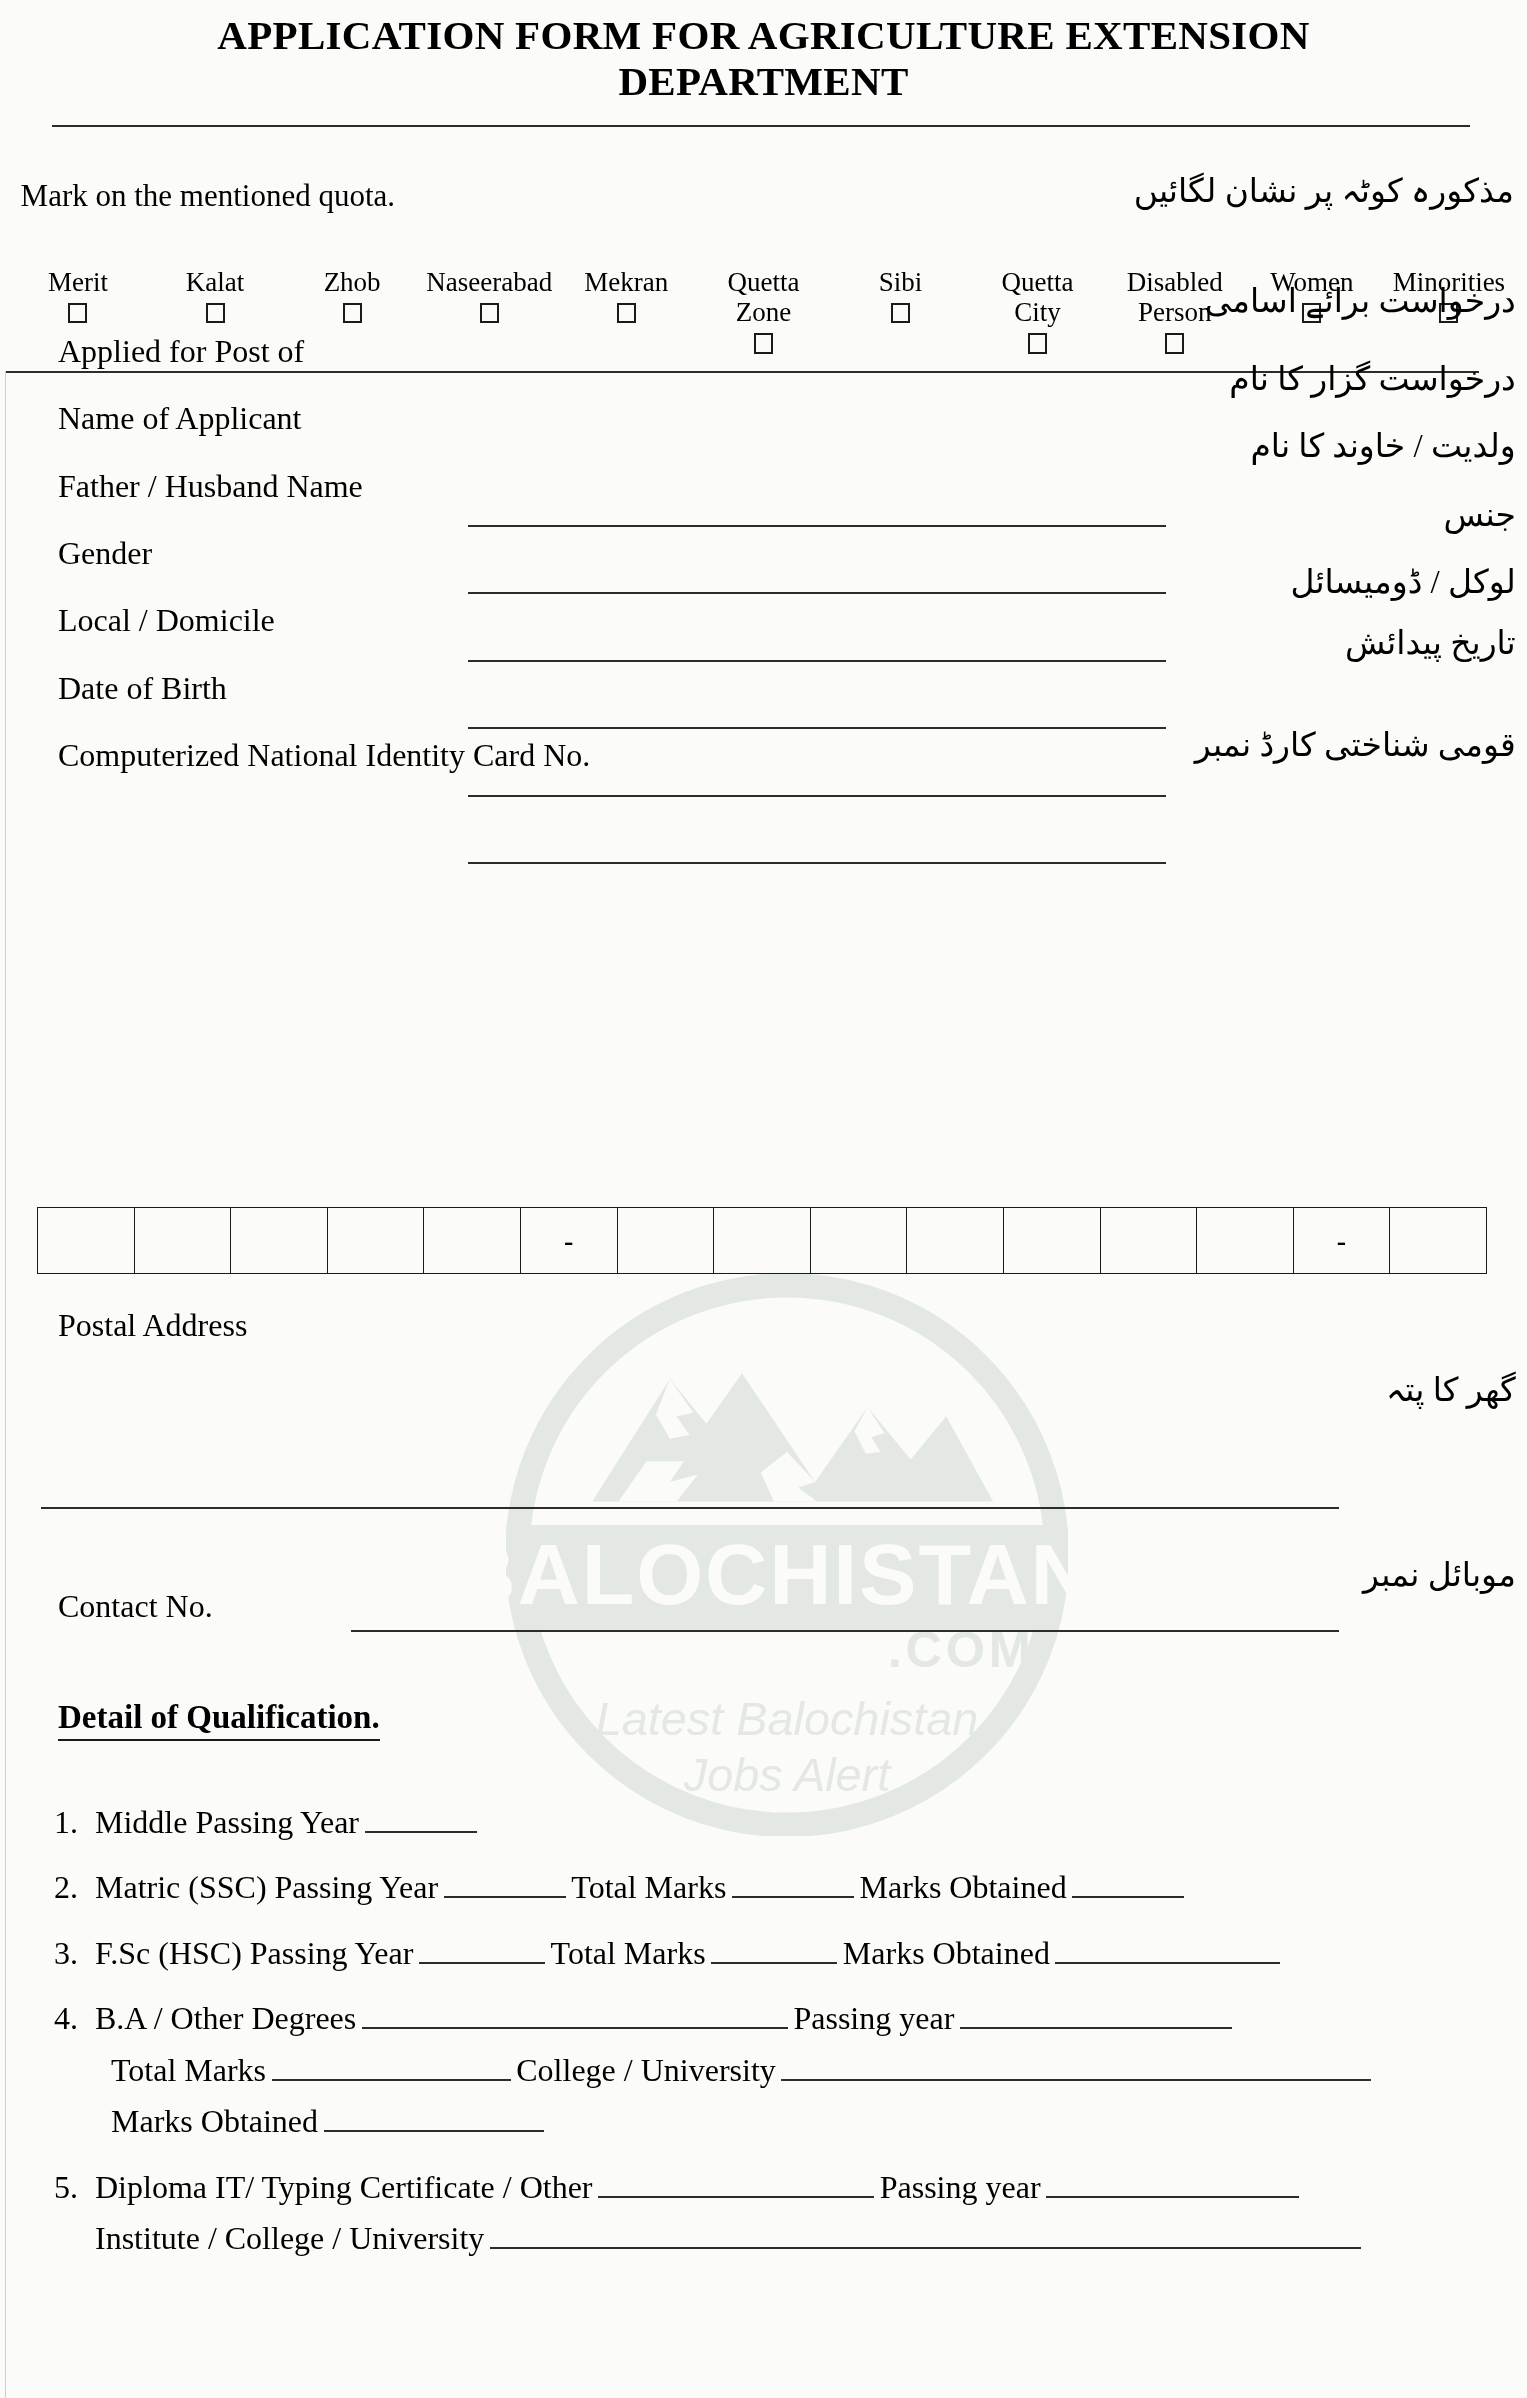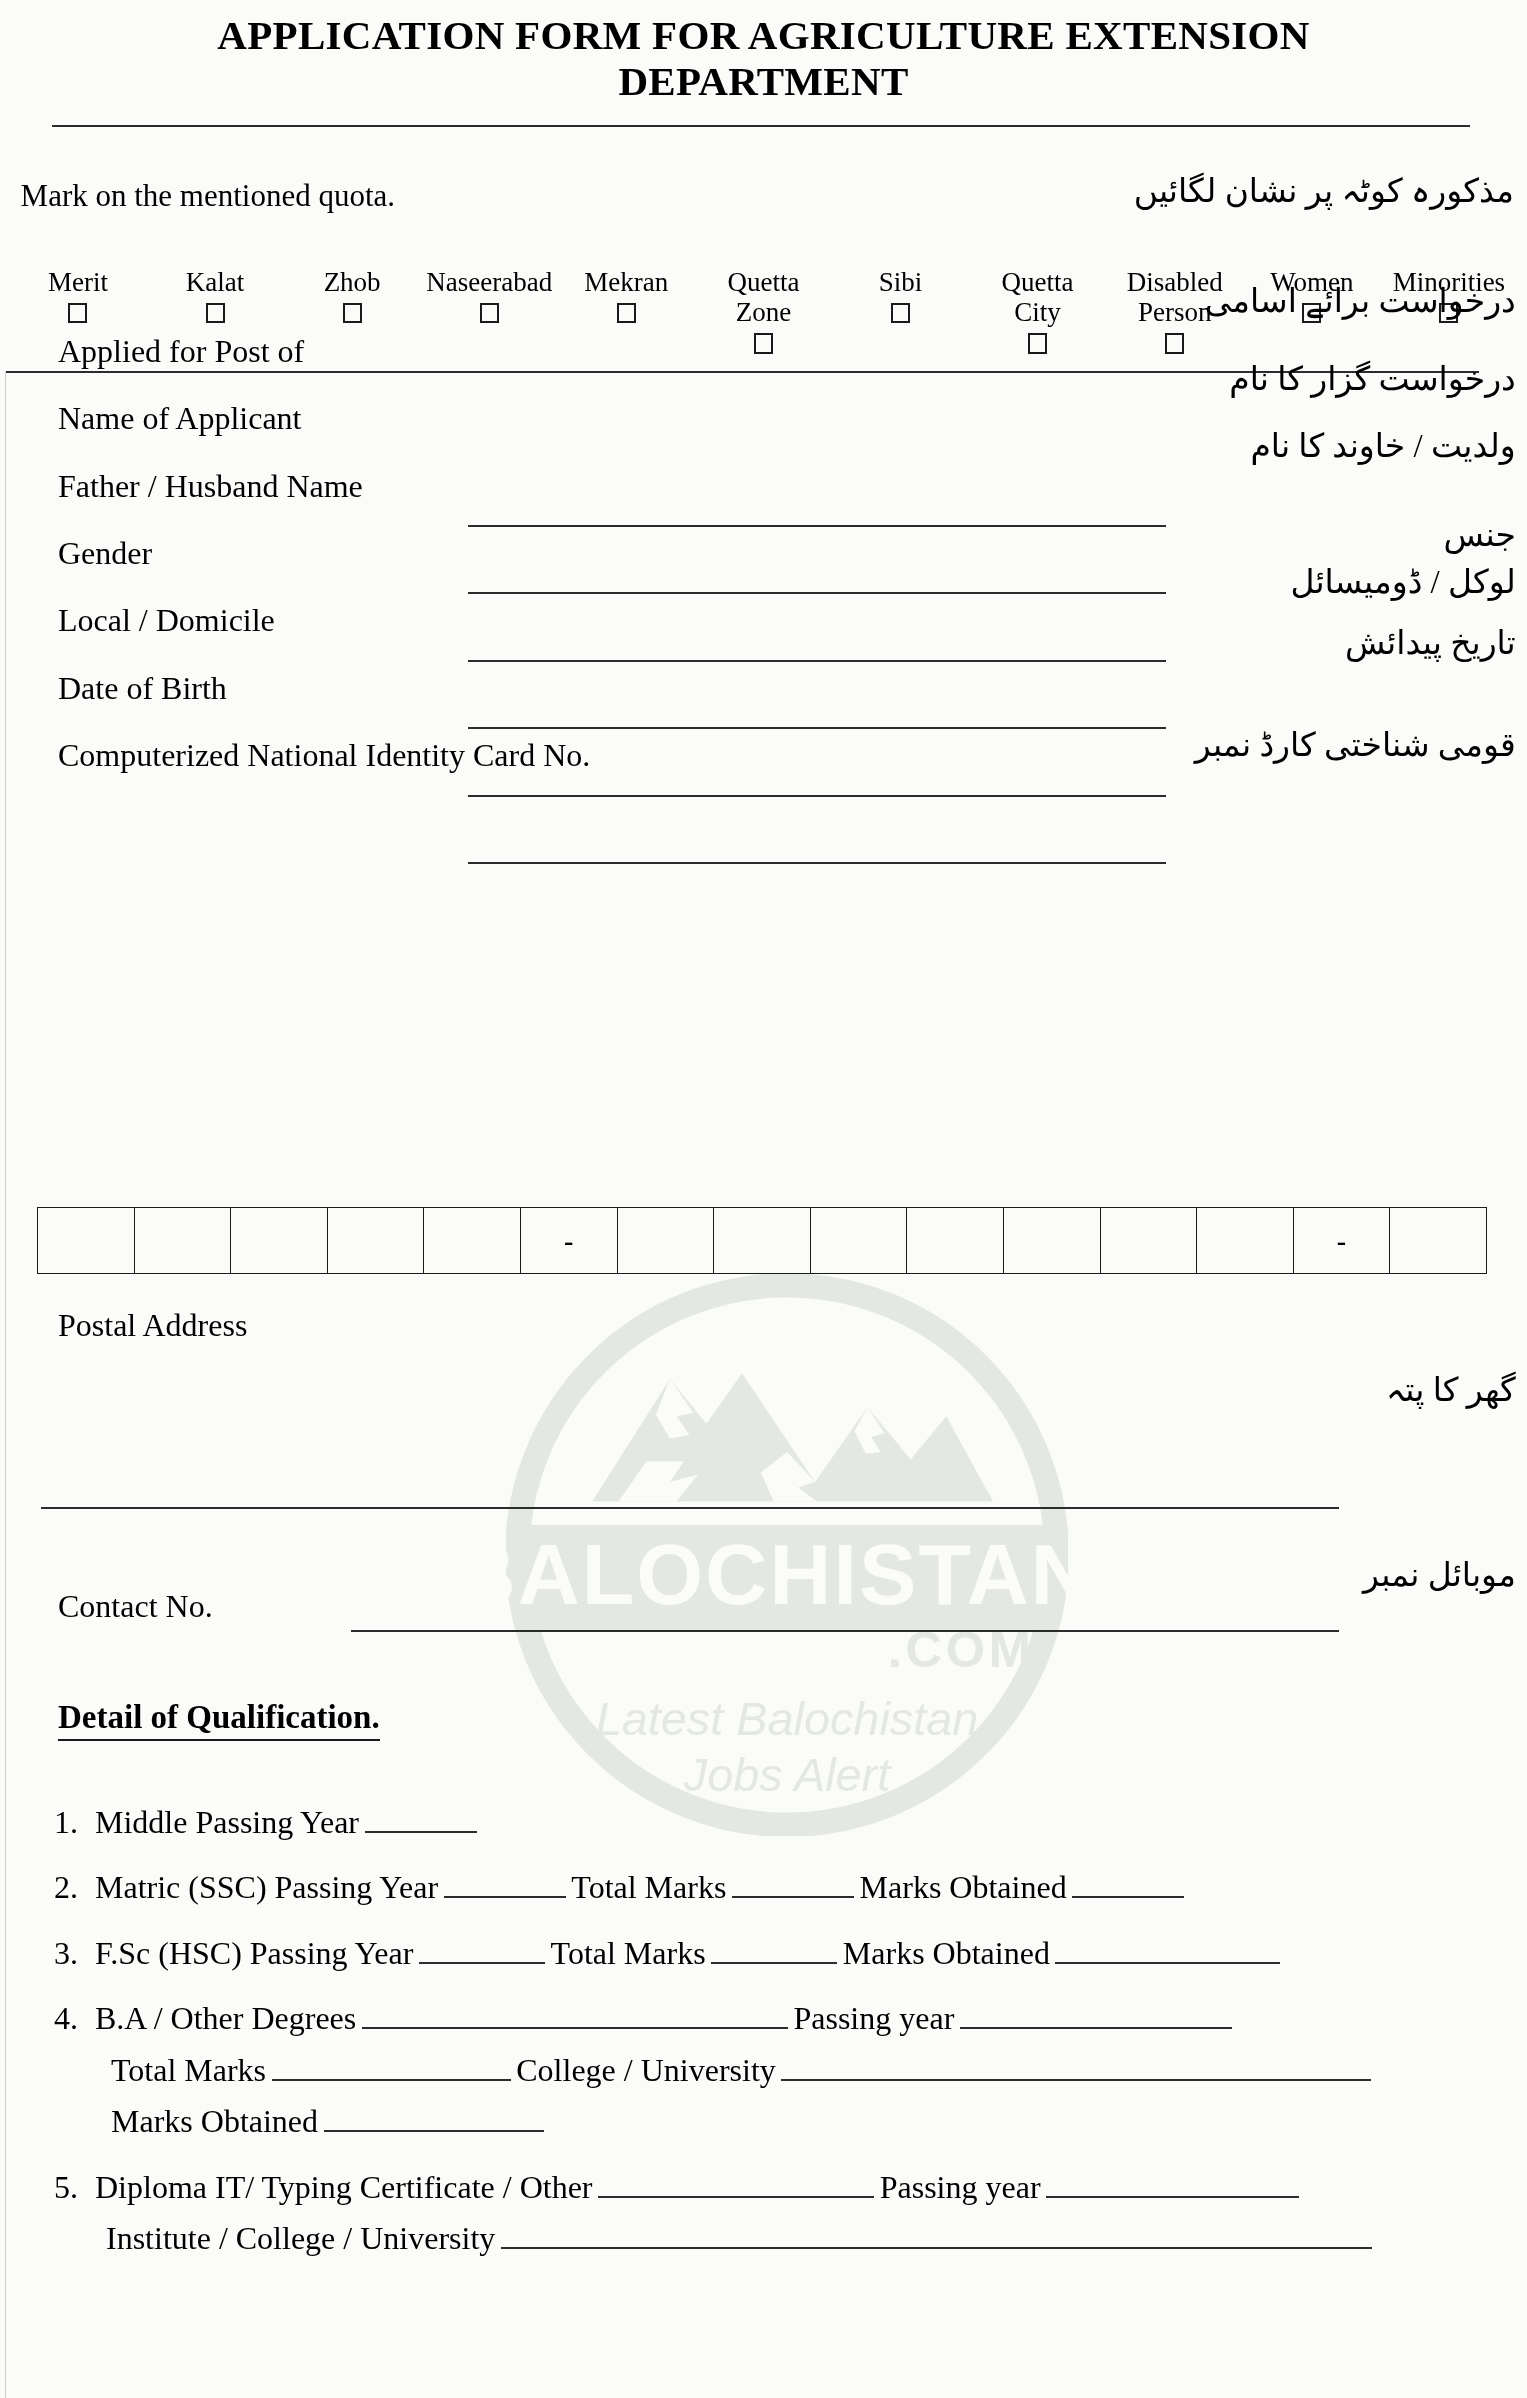--- a/index.html
+++ b/index.html
@@ -265,21 +265,21 @@
       <div class="field-ur" style="top: 359px;">درخواست گزار کا نام</div>
       <div class="fieldline" style="left: 468px; top: 592px; width: 698px;"></div>
       <div class="field" style="left: 58px; top: 468px;">
         <span class="en">Father / Husband Name</span>
       </div>
       <div class="field-ur" style="top: 426px;">ولدیت / خاوند کا نام</div>
       <div class="fieldline" style="left: 468px; top: 660px; width: 698px;"></div>
       <div class="field" style="left: 58px; top: 535px;">
         <span class="en">Gender</span>
       </div>
-      <div class="field-ur" style="top: 495px; margin-top: 20px;">جنس</div>
+      <div class="field-ur" style="top: 495px;">جنس</div>
       <div class="fieldline" style="left: 468px; top: 727px; width: 698px;"></div>
       <div class="field" style="left: 58px; top: 602px;">
         <span class="en">Local / Domicile</span>
       </div>
       <div class="field-ur" style="top: 562px;">لوکل / ڈومیسائل</div>
       <div class="fieldline" style="left: 468px; top: 795px; width: 698px;"></div>
       <div class="field" style="left: 58px; top: 670px;">
         <span class="en">Date of Birth</span>
       </div>
       <div class="field-ur" style="top: 623px;">تاریخ پیدائش</div>
@@ -362,20 +362,20 @@
         <span class="txt">Marks Obtained</span>
         <span class="blank" style="width: 220px;"></span>
       </div>
       <div class="qual-line" style="top: 2169px; left: 54px;">
         <span class="qual-num">5.</span>
         <span class="txt">Diploma IT/ Typing Certificate / Other</span>
         <span class="blank" style="width: 276px;"></span>
         <span class="txt">Passing year</span>
         <span class="blank" style="width: 253px;"></span>
       </div>
-      <div class="qual-line" style="top: 2220px; left: 106px; justify-content: flex-end;">
+      <div class="qual-line" style="top: 2220px; left: 95px; justify-content: flex-end;">
         <span class="txt">Institute / College / University</span>
         <span class="blank" style="width: 871px;"></span>
       </div>
     </div>
 
 </div>
 
 
 </body></html>

